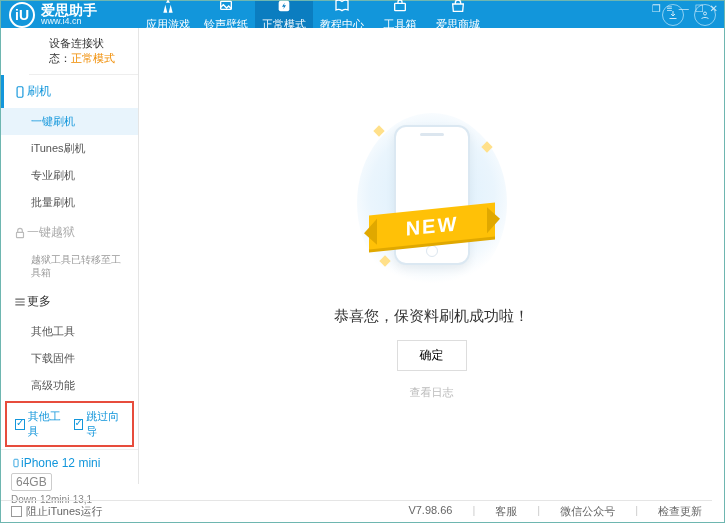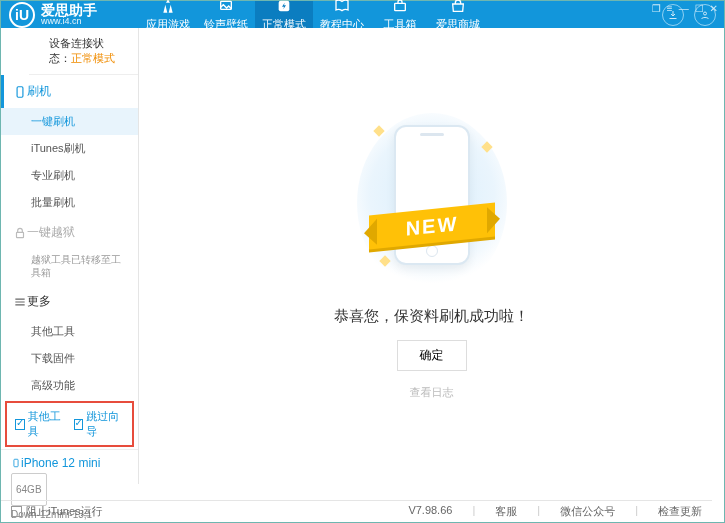--- a/index.html
+++ b/index.html
@@ -32,21 +32,21 @@
 .side-h.gray { color: #aaa; }
 .side-item { padding: 6px 8px 6px 30px; font-size: 11px; color: #555; cursor: pointer; }
 .side-item.active { background: #e8f4fc; color: #1296db; }
 .side-note { margin: 4px 8px 6px 30px; font-size: 10px; color: #999; line-height: 1.3; }
 .red-box { border: 2px solid #e74c3c; padding: 6px 8px; margin: 2px 4px; display: flex; gap: 8px; align-items: center; }
 .cb-wrap { display: flex; align-items: center; gap: 3px; font-size: 11px; color: #1296db; }
 .cb { width: 11px; height: 11px; border: 1px solid #1296db; position: relative; }
 .cb::after { content: "✓"; position: absolute; top: -3px; left: 0px; font-size: 10px; color: #1296db; }
 .dev { padding: 6px 10px; border-top: 1px solid #eee; }
 .dev-name { color: #1296db; font-size: 12px; display: flex; align-items: center; }
-.dev-cap { display: inline-block; border: 1px solid #ccc; border-radius: 2px; padding: 10px 4px; font-size: 10px; color: #888; margin: 3px 0; }
+.dev-cap { display: inline-block; border: 1px solid #ccc; border-radius: 2px; padding: 1px 4px; font-size: 12px; color: #888; margin: 3px 0; }
 .dev-sub { font-size: 10px; color: #888; }
 
 .main { flex: 1; display: flex; flex-direction: column; align-items: center; justify-content: center; gap: 14px; position: relative; }
 .phone-ill { width: 150px; height: 180px; position: relative; }
 .glow { position: absolute; inset: 0; background: radial-gradient(circle at 50% 45%, #d9eefc 0%, #eaf5fd 50%, #fff 72%); border-radius: 50%; }
 .phone { position: absolute; left: 50%; top: 12px; transform: translateX(-50%); width: 76px; height: 140px; background: #fff; border: 2px solid #dbe8f2; border-radius: 12px; box-shadow: 0 4px 10px rgba(0,0,0,.06); }
 .phone::before { content:""; position:absolute; top:6px; left:50%; transform:translateX(-50%); width:24px; height:3px; background:#dce6ef; border-radius:2px;}
 .phone::after { content:""; position:absolute; bottom:6px; left:50%; transform:translateX(-50%); width:10px; height:10px; border:1.5px solid #dce6ef; border-radius:50%;}
 .ribbon { position: absolute; left: 12px; right: 12px; top: 96px; height: 34px; background: #ffc107; transform: skewY(-6deg); display: flex; align-items: center; justify-content: center; color: #fff; font-weight: 900; font-size: 20px; letter-spacing: 2px; box-shadow: 0 3px 0 #e0a800; }
 .ribbon::before, .ribbon::after { content:""; position:absolute; top:4px; width:0; height:0; border:13px solid transparent;}

